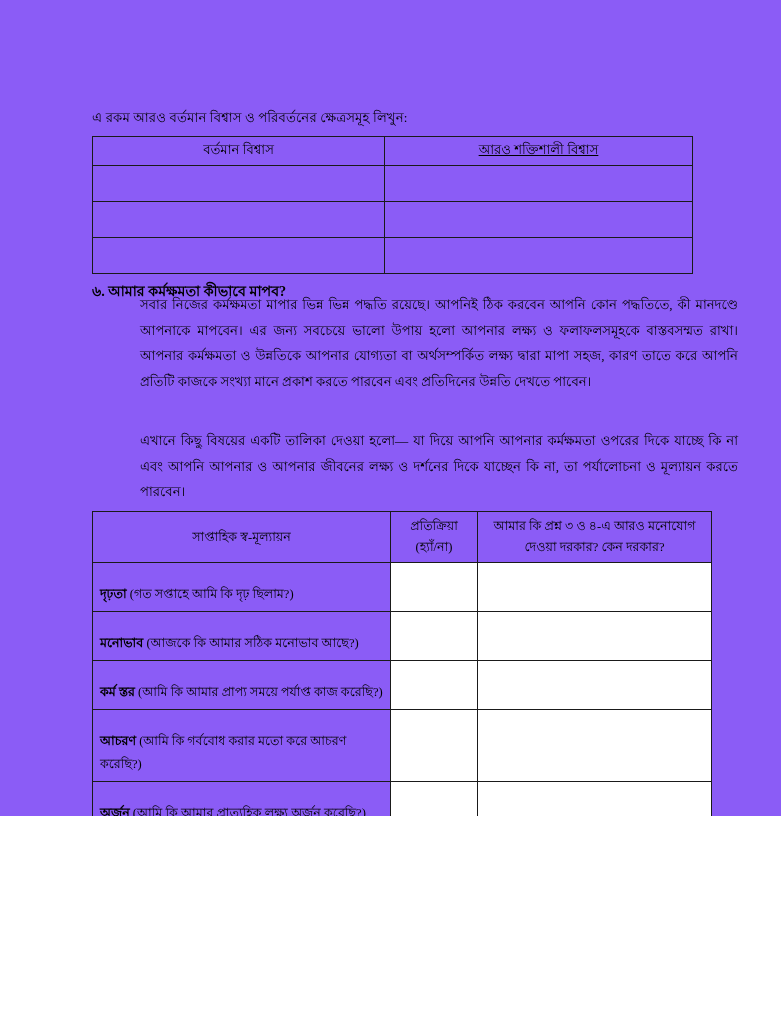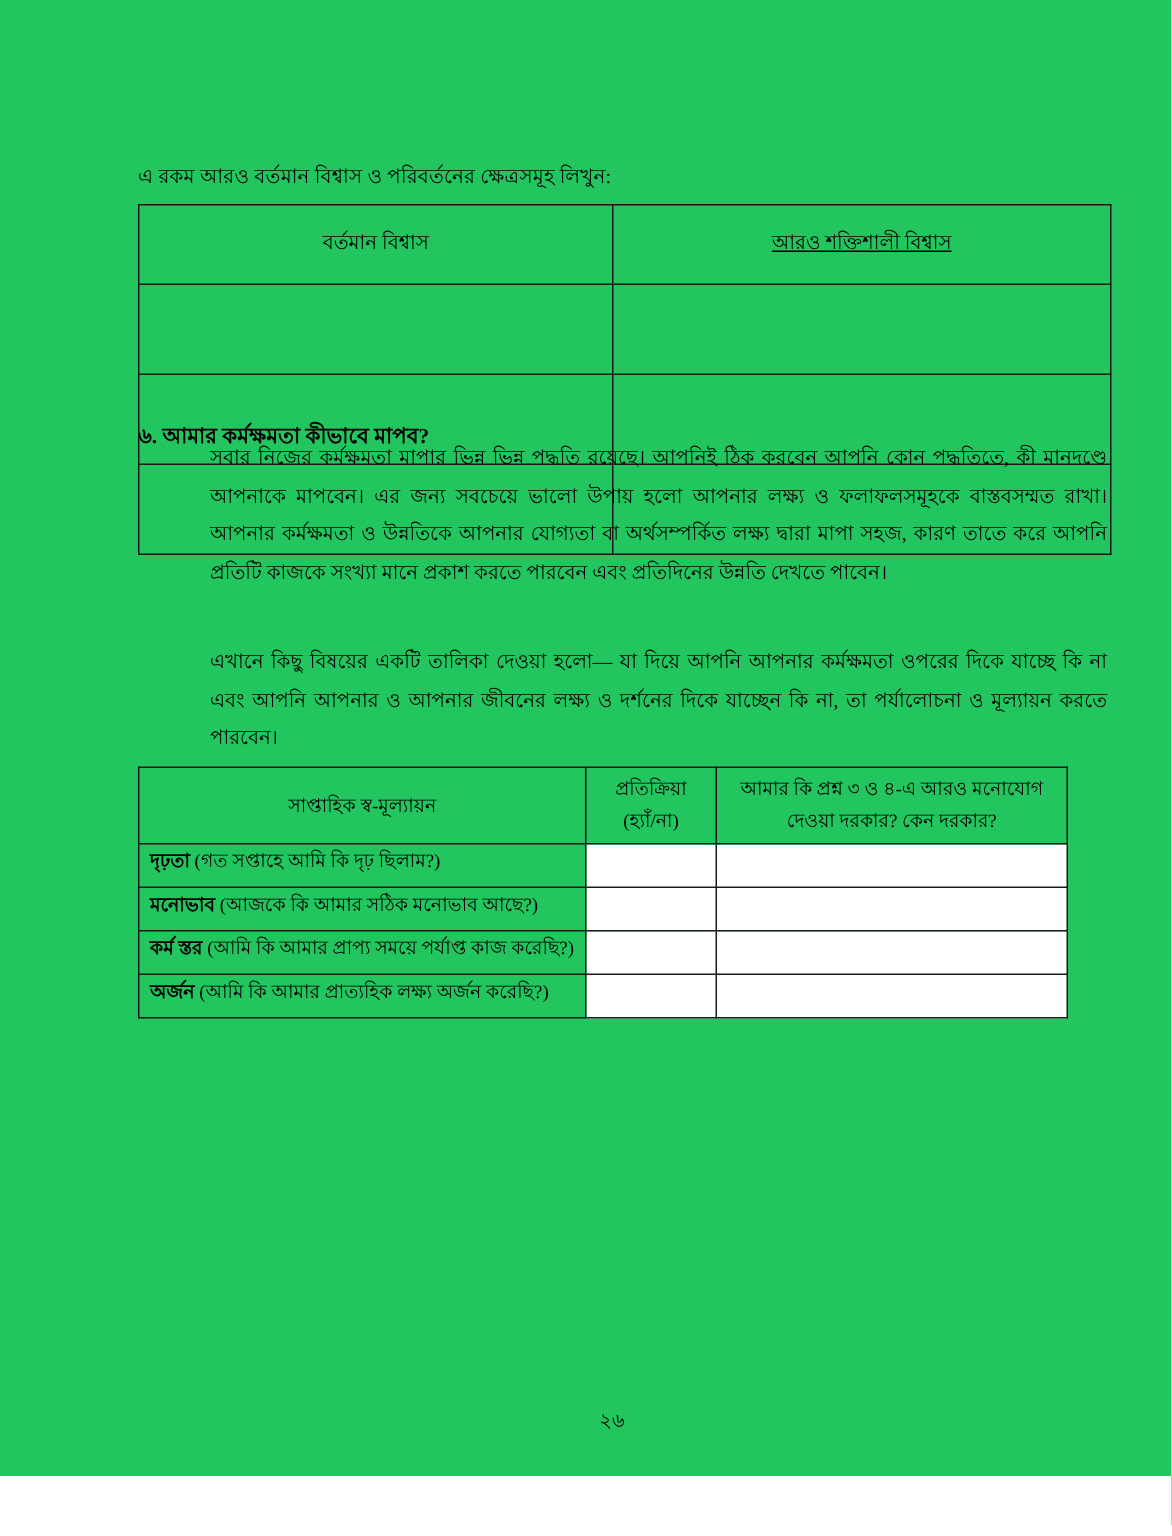--- a/index.html
+++ b/index.html
@@ -7,22 +7,22 @@
     padding: 0;
     background: #ffffff;
   }
   body {
     font-family: "Liberation Serif", "DejaVu Serif", serif;
     color: #000000;
   }
   .page {
     position: relative;
     width: 781px;
-    height: 984px;
-    background: #22c55e;
+    height: 816px;
+    background: #8b5cf6;
     box-sizing: border-box;
     overflow: hidden;
   }
   .content {
     position: absolute;
     left: 92px;
     top: 0;
     width: 598px;
   }
 
@@ -43,21 +43,21 @@
     position: absolute;
     left: 0;
     top: 136px;
     width: 598px;
     border-collapse: collapse;
     table-layout: fixed;
   }
   .beliefs-table td,
   .beliefs-table th {
     border: 1.2px solid #1a1a1a;
-    padding: 12px;
+    padding: 0;
     vertical-align: middle;
   }
   .beliefs-table th {
     font-weight: normal;
     height: 28px;
     text-align: center;
     font-size: 13.2px;
   }
   .beliefs-table td {
     height: 35px;
@@ -109,21 +109,21 @@
     font-weight: normal;
     text-align: center;
     font-size: 12.6px;
     line-height: 21px;
     padding: 4px 3px;
   }
   .assess-table td.item-cell {
     text-align: left;
     font-size: 12.6px;
     line-height: 23px;
-    padding: 0 7px 5px 7px;
+    padding: 20px 7px 5px 7px;
     vertical-align: top;
   }
   .assess-table td.blank-cell {
     background: #ffffff;
   }
   .ac-1 { width: 291px; }
   .ac-2 { width: 80px; }
   .ac-3 { width: 227px; }
   .item-term { font-weight: bold; }
 
@@ -198,20 +198,25 @@
           <td class="ac-1 item-cell"><span class="item-term">মনোভাব</span><span> (আজকে কি আমার সঠিক মনোভাব আছে?)</span></td>
           <td class="ac-2 blank-cell"></td>
           <td class="ac-3 blank-cell"></td>
         </tr>
         <tr>
           <td class="ac-1 item-cell"><span class="item-term">কর্ম স্তর</span><span> (আমি কি আমার প্রাপ্য সময়ে পর্যাপ্ত কাজ করেছি?)</span></td>
           <td class="ac-2 blank-cell"></td>
           <td class="ac-3 blank-cell"></td>
         </tr>
         <tr>
+          <td class="ac-1 item-cell"><span class="item-term">আচরণ</span><span>  (আমি কি গর্ববোধ করার মতো করে আচরণ করেছি?)</span></td>
+          <td class="ac-2 blank-cell"></td>
+          <td class="ac-3 blank-cell"></td>
+        </tr>
+        <tr>
           <td class="ac-1 item-cell"><span class="item-term">অর্জন</span><span> (আমি কি আমার প্রাত্যহিক লক্ষ্য অর্জন করেছি?)</span></td>
           <td class="ac-2 blank-cell"></td>
           <td class="ac-3 blank-cell"></td>
         </tr>
       </tbody>
     </table>
 
     <div class="page-number">২৬</div>
 
   </div>

